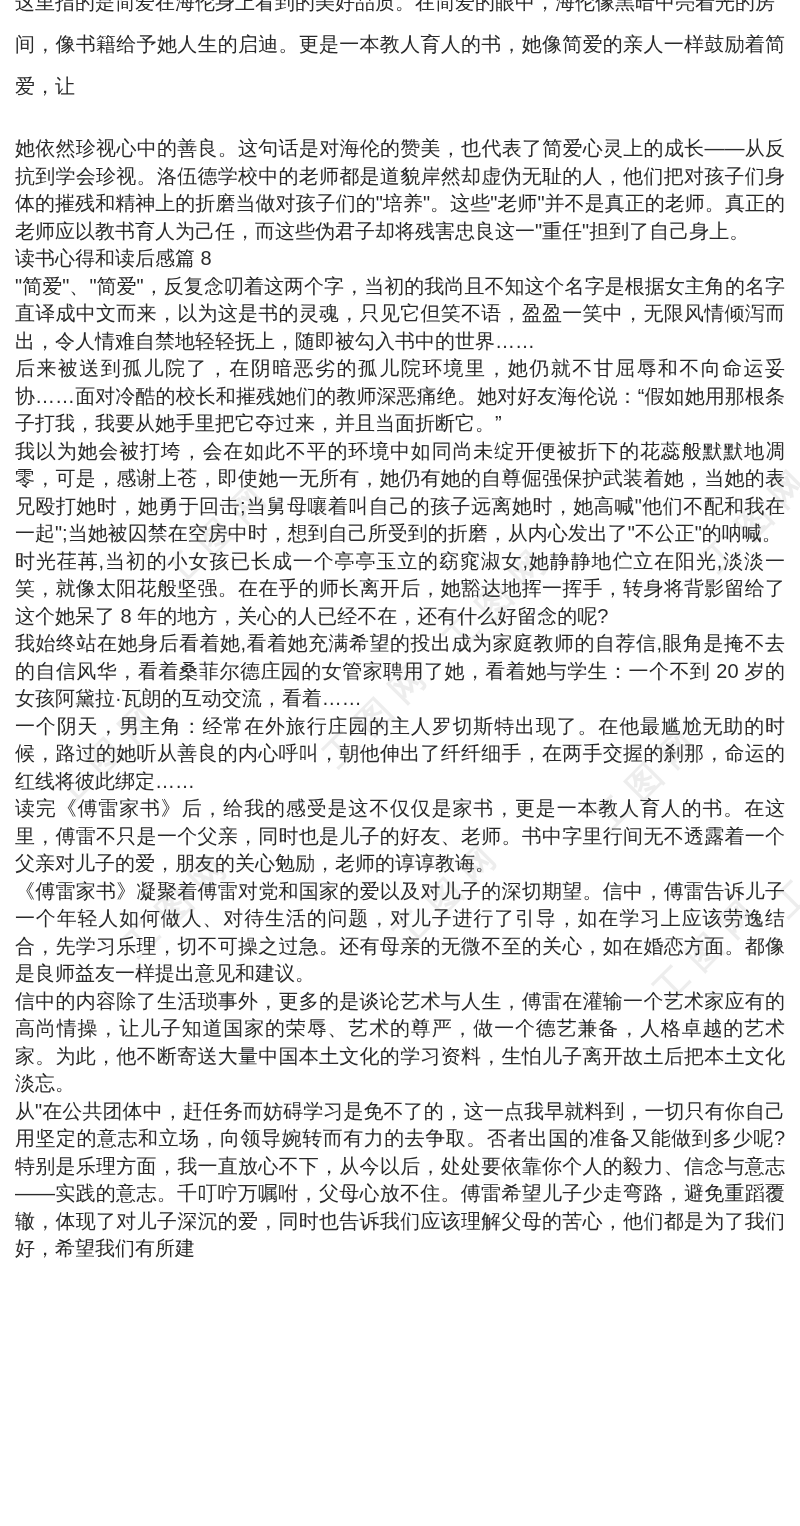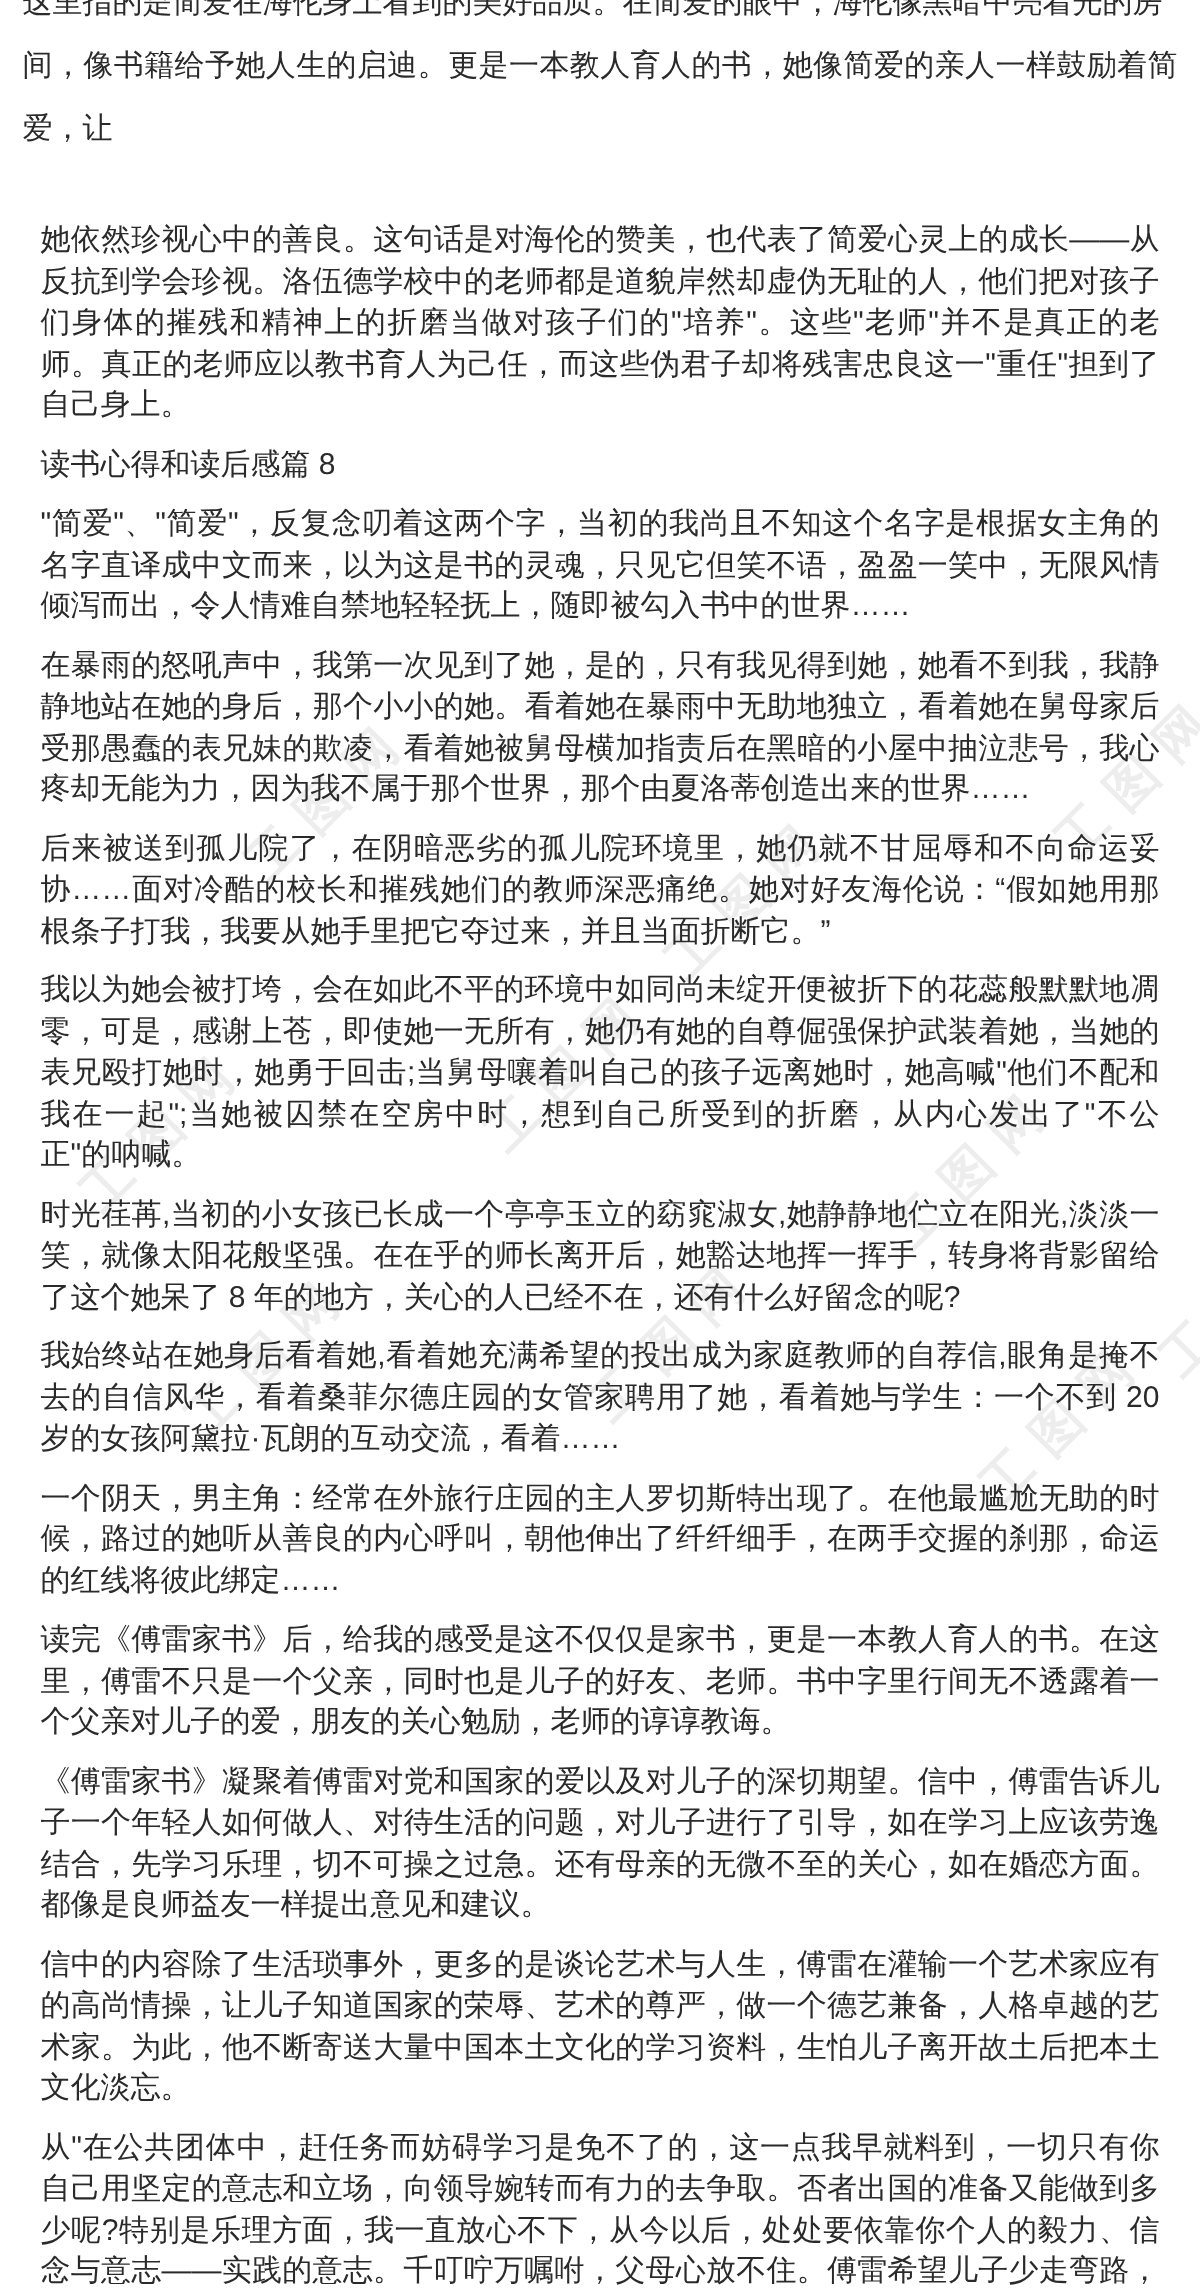--- a/index.html
+++ b/index.html
@@ -38,21 +38,21 @@
     font-size: 20px;
     text-align: justify;
   }
   .top-block {
     line-height: 42px;
     margin-top: -19px;
   }
   .top-block p { margin: 0; }
   .page-gap { height: 28px; }
   .main-block p {
-    margin: 12px;
+    margin: 0;
     line-height: 27.5px;
   }
   .footer {
     position: relative;
     z-index: 1;
     margin-top: 122px;
     text-align: center;
     color: #ababab;
     font-weight: 700;
     font-size: 45px;
@@ -86,21 +86,20 @@
       <p>这里指的是简爱在海伦身上看到的美好品质。在简爱的眼中，海伦像黑暗中亮着光的房</p>
       <p>间，像书籍给予她人生的启迪。更是一本教人育人的书，她像简爱的亲人一样鼓励着简爱，让</p>
     </div>
 
     <div class="page-gap"></div>
 
     <div class="main-block">
       <p>她依然珍视心中的善良。这句话是对海伦的赞美，也代表了简爱心灵上的成长——从反抗到学会珍视。洛伍德学校中的老师都是道貌岸然却虚伪无耻的人，他们把对孩子们身体的摧残和精神上的折磨当做对孩子们的"培养"。这些"老师"并不是真正的老师。真正的老师应以教书育人为己任，而这些伪君子却将残害忠良这一"重任"担到了自己身上。</p>
       <p>读书心得和读后感篇 8</p>
       <p>"简爱"、"简爱"，反复念叨着这两个字，当初的我尚且不知这个名字是根据女主角的名字直译成中文而来，以为这是书的灵魂，只见它但笑不语，盈盈一笑中，无限风情倾泻而出，令人情难自禁地轻轻抚上，随即被勾入书中的世界……</p>
-      <p>在暴雨的怒吼声中，我第一次见到了她，是的，只有我见得到她，她看不到我，我静静地站在她的身后，那个小小的她。看着她在暴雨中无助地独立，看着她在舅母家后受那愚蠢的表兄妹的欺凌，看着她被舅母横加指责后在黑暗的小屋中抽泣悲号，我心疼却无能为力，因为我不属于那个世界，那个由夏洛蒂创造出来的世界……</p>
       <p>后来被送到孤儿院了，在阴暗恶劣的孤儿院环境里，她仍就不甘屈辱和不向命运妥协……面对冷酷的校长和摧残她们的教师深恶痛绝。她对好友海伦说：“假如她用那根条子打我，我要从她手里把它夺过来，并且当面折断它。”</p>
       <p>我以为她会被打垮，会在如此不平的环境中如同尚未绽开便被折下的花蕊般默默地凋零，可是，感谢上苍，即使她一无所有，她仍有她的自尊倔强保护武装着她，当她的表兄殴打她时，她勇于回击;当舅母嚷着叫自己的孩子远离她时，她高喊"他们不配和我在一起";当她被囚禁在空房中时，想到自己所受到的折磨，从内心发出了"不公正"的呐喊。</p>
       <p>时光荏苒,当初的小女孩已长成一个亭亭玉立的窈窕淑女,她静静地伫立在阳光,淡淡一笑，就像太阳花般坚强。在在乎的师长离开后，她豁达地挥一挥手，转身将背影留给了这个她呆了 8 年的地方，关心的人已经不在，还有什么好留念的呢?</p>
       <p>我始终站在她身后看着她,看着她充满希望的投出成为家庭教师的自荐信,眼角是掩不去的自信风华，看着桑菲尔德庄园的女管家聘用了她，看着她与学生：一个不到 20 岁的女孩阿黛拉·瓦朗的互动交流，看着……</p>
       <p>一个阴天，男主角：经常在外旅行庄园的主人罗切斯特出现了。在他最尴尬无助的时候，路过的她听从善良的内心呼叫，朝他伸出了纤纤细手，在两手交握的刹那，命运的红线将彼此绑定……</p>
       <p>读完《傅雷家书》后，给我的感受是这不仅仅是家书，更是一本教人育人的书。在这里，傅雷不只是一个父亲，同时也是儿子的好友、老师。书中字里行间无不透露着一个父亲对儿子的爱，朋友的关心勉励，老师的谆谆教诲。</p>
       <p>《傅雷家书》凝聚着傅雷对党和国家的爱以及对儿子的深切期望。信中，傅雷告诉儿子一个年轻人如何做人、对待生活的问题，对儿子进行了引导，如在学习上应该劳逸结合，先学习乐理，切不可操之过急。还有母亲的无微不至的关心，如在婚恋方面。都像是良师益友一样提出意见和建议。</p>
       <p>信中的内容除了生活琐事外，更多的是谈论艺术与人生，傅雷在灌输一个艺术家应有的高尚情操，让儿子知道国家的荣辱、艺术的尊严，做一个德艺兼备，人格卓越的艺术家。为此，他不断寄送大量中国本土文化的学习资料，生怕儿子离开故土后把本土文化淡忘。</p>
       <p>从"在公共团体中，赶任务而妨碍学习是免不了的，这一点我早就料到，一切只有你自己用坚定的意志和立场，向领导婉转而有力的去争取。否者出国的准备又能做到多少呢?特别是乐理方面，我一直放心不下，从今以后，处处要依靠你个人的毅力、信念与意志——实践的意志。千叮咛万嘱咐，父母心放不住。傅雷希望儿子少走弯路，避免重蹈覆辙，体现了对儿子深沉的爱，同时也告诉我们应该理解父母的苦心，他们都是为了我们好，希望我们有所建</p>
     </div>

